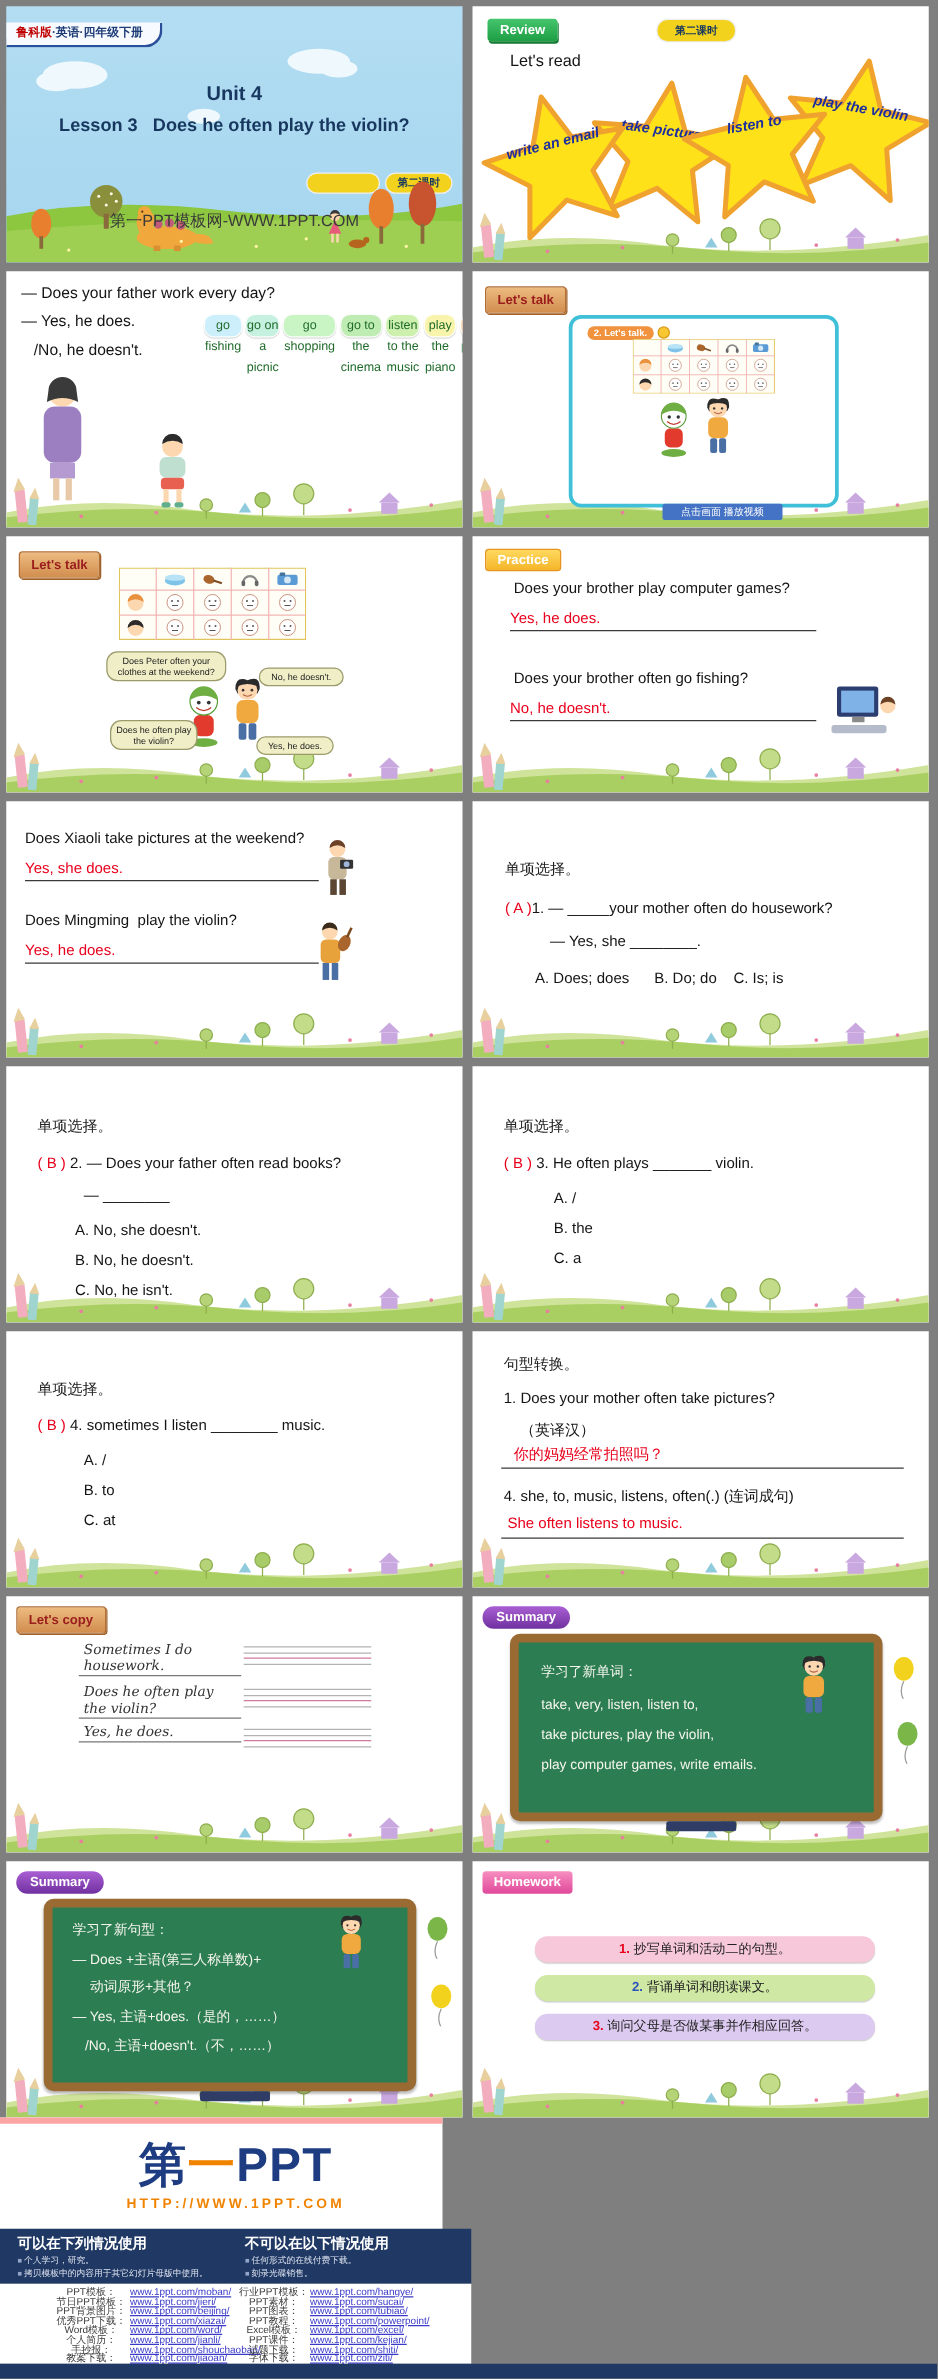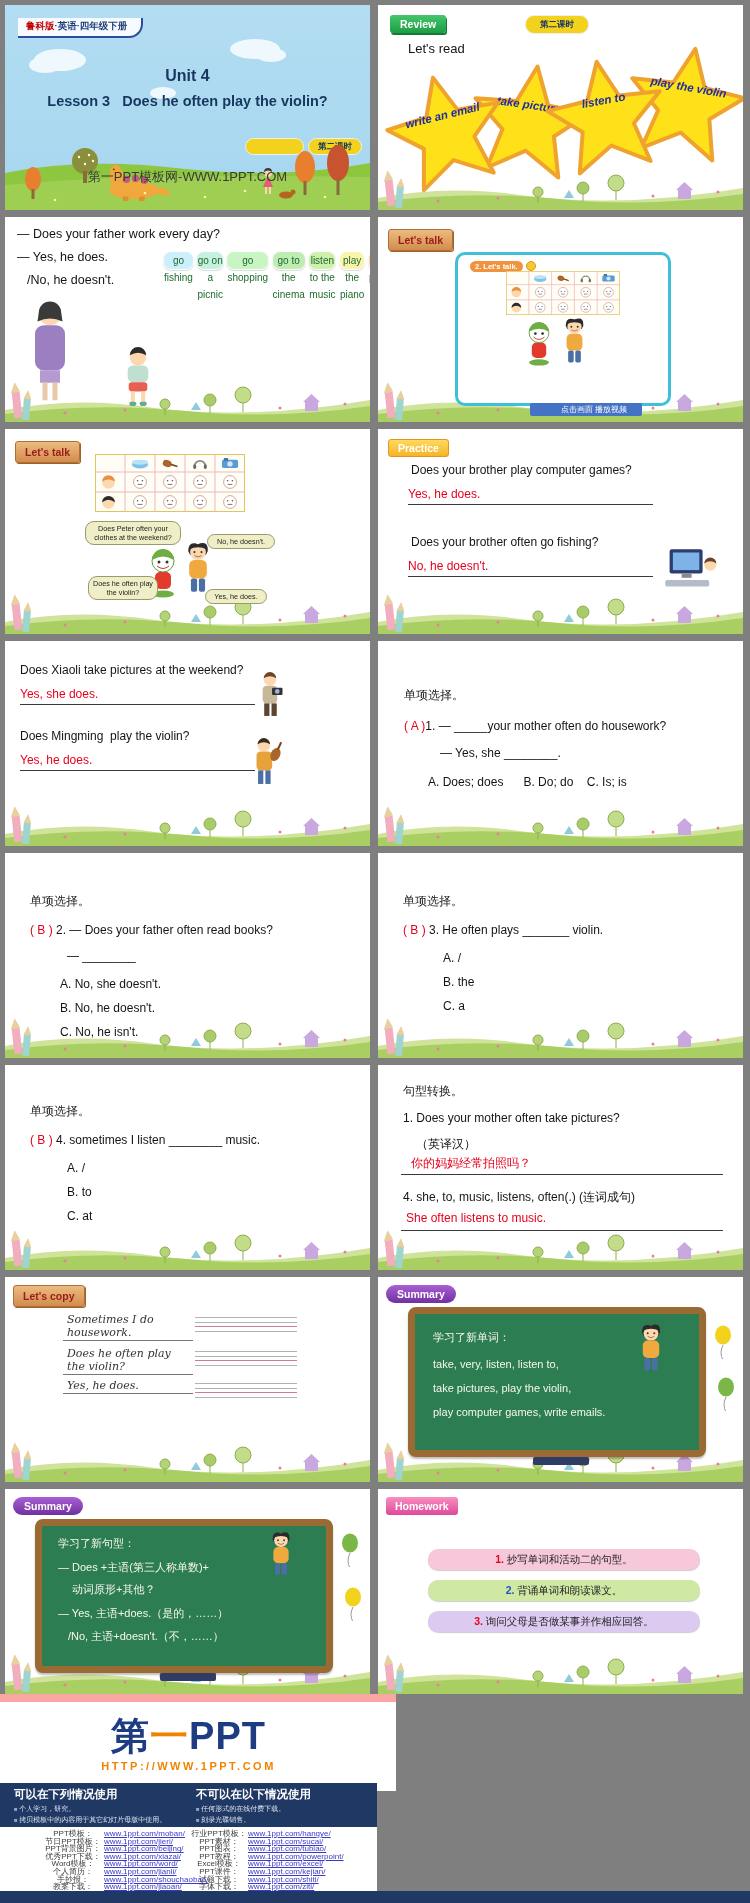--- a/index.html
+++ b/index.html
@@ -4,21 +4,21 @@
 <style>
   html,body{margin:0;padding:0;background:#7f7f7f;}
   #screen{position:relative;width:750px;height:1903px;background:#7f7f7f;overflow:hidden;
           font-family:"Liberation Sans",sans-serif;}
   .slide{position:absolute;width:365px;height:205px;background:#fff;overflow:hidden;}
   .decor{position:absolute;left:0;bottom:0;width:365px;height:42px;}
   .abs{position:absolute;}
   
   .s1{background:linear-gradient(#b3ddf2,#a5d6ef);}
   .s1-badge{position:absolute;left:0;top:13px;background:#f7fbff;border:2px solid #2a4e9a;border-left:none;border-top:none;
-            border-radius:0 0 14px 0;padding:2px 14px 3px 8px;font-size:9.5px;font-weight:bold;margin-left:13px;}
+            border-radius:0 0 14px 0;padding:2px 14px 3px 8px;font-size:9.5px;font-weight:bold;}
   .s1-title1{position:absolute;left:0;top:62px;width:100%;text-align:center;color:#17375e;font-size:16px;font-weight:bold;}
   .s1-title2{position:absolute;left:0;top:88px;width:100%;text-align:center;color:#17375e;font-size:14.5px;font-weight:bold;white-space:pre;}
   .pill{position:absolute;height:15px;background:#f2d21c;border:1px solid #efefef;border-radius:9px;
         color:#17375e;font-size:8.5px;font-weight:bold;text-align:center;line-height:15px;}
   .s1-water{position:absolute;left:0;top:163px;width:100%;text-align:center;color:#3a3a3a;font-size:13px;font-weight:normal;z-index:3;}
   
   .tag{position:absolute;font-weight:bold;z-index:4;}
   .tag-wood{background:linear-gradient(#edbb80,#d18d4e);border:1px solid #b06f35;border-radius:3px;
             color:#9a1c1c;font-size:10.5px;padding:4px 9px;box-shadow:1px 1px 0 #a06028;}
   .tag-green{background:linear-gradient(#45c56d,#1d9e44);border-radius:3px;color:#fff;font-size:10.5px;padding:3px 10px;box-shadow:1px 2px 0 #147a33;}
@@ -36,41 +36,41 @@
   .star-label{position:absolute;left:14px;top:36px;width:92px;text-align:center;color:#1d2f9e;
               font-size:11.5px;font-weight:bold;font-style:italic;line-height:1.15;}
   
   .alist{position:absolute;left:158px;top:34px;width:132px;display:flex;flex-direction:row;gap:2.5px;z-index:3;}
   .alist div{height:17px;line-height:17px;text-align:center;border-radius:8px;border:1px solid rgba(255,255,255,.9);
              font-size:10px;color:#1f6b2a;box-shadow:0 1px 1px rgba(0,0,0,.15);}
   
   .book-panel{position:absolute;border:3px solid #3fc0d8;border-radius:10px;background:#fff;}
   .book-label{position:absolute;background:#f0923e;color:#fff;font-size:7.5px;font-weight:bold;border-radius:6px;padding:1px 5px;}
   .chick{position:absolute;width:8px;height:8px;border-radius:50%;background:#f7c631;border:1px solid #d89a18;}
-  .video-bar{position:absolute;background:#4472c4;color:#fff;font-size:8px;text-align:center;border-radius:2px;z-index:4;padding-left:16px;}
+  .video-bar{position:absolute;background:#4472c4;color:#fff;font-size:8px;text-align:center;border-radius:2px;z-index:4;}
   .bubble{position:absolute;background:#f0eec6;border:1px solid #9a9a6a;border-radius:9px;
           font-size:7.2px;color:#222;text-align:center;padding:2px 4px;line-height:1.25;z-index:3;}
   
   .scriptline{position:absolute;font-family:"DejaVu Serif",serif;font-style:italic;font-size:11px;color:#333;
               border-bottom:1px solid #777;padding:0 4px 1px 4px;}
   .stave{position:absolute;width:102px;height:15px;display:flex;flex-direction:column;justify-content:space-between;}
   .stave i{display:block;height:0;border-top:1px solid #b2b2b2;}
   .stave i:nth-child(3){border-top-color:#cf7a9e;}
   
   .board{position:absolute;background:#2d7d52;border:7px solid #9a6a33;border-radius:8px;box-shadow:0 2px 2px rgba(0,0,0,.25);}
   .board .bline{position:absolute;color:#f6f6ee;font-size:11px;white-space:pre;}
   .board-stand{position:absolute;background:#2f3c66;border-radius:2px;}
   .balloon{position:absolute;width:20px;height:34px;}
   
   .hw-bar{position:absolute;left:50px;width:272px;height:21px;border-radius:10px;line-height:21px;
           text-align:center;font-size:10.5px;color:#222;box-shadow:0 1px 1px rgba(0,0,0,.2);}
   .hw-num{font-weight:bold;}
   
   #footer{position:absolute;left:0;top:1694px;width:750px;height:209px;}
-  .f-white{position:absolute;left:0;top:0;width:396px;height:89px;background:#fff;border-top:8px solid #fca5a5;}
+  .f-white{position:absolute;left:0;top:0;width:354px;height:89px;background:#fff;border-top:5px solid #fca5a5;}
   .f-logo{position:absolute;left:0;top:14px;width:377px;text-align:center;font-size:38px;font-weight:bold;
           color:#1e3c82;letter-spacing:1px;line-height:40px;}
   .f-logo .dash{color:#f08300;}
   .f-url{position:absolute;left:0;top:58px;width:377px;text-align:center;color:#f08300;font-size:11px;letter-spacing:2.5px;font-weight:bold;}
   .f-navy{position:absolute;left:0;top:89px;width:377px;height:44px;background:#1f3864;color:#fff;}
   .f-col{position:absolute;top:4px;}
   .f-title{font-size:11.5px;font-weight:bold;margin-bottom:2px;}
   .fitem{font-size:7px;color:#dfe4f0;line-height:9.5px;}
   .fitem::before{content:"■ ";color:#93a5c9;font-size:6px;}
   .f-links{position:absolute;left:0;top:133px;width:377px;height:64px;background:#fff;}

